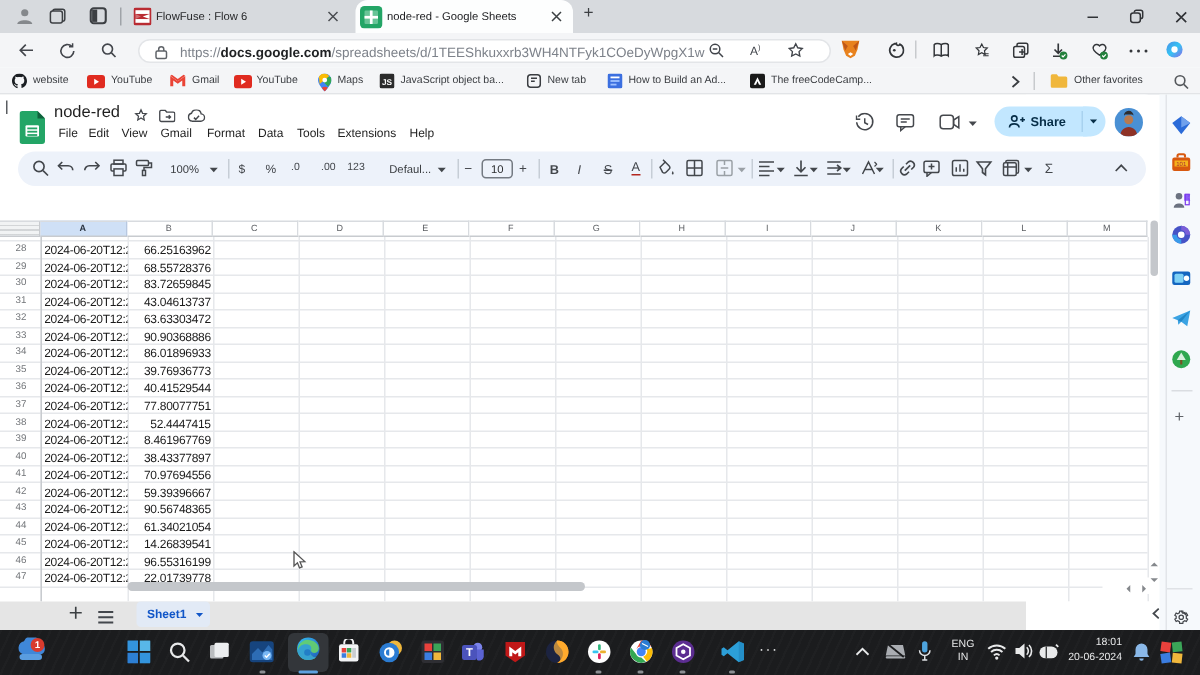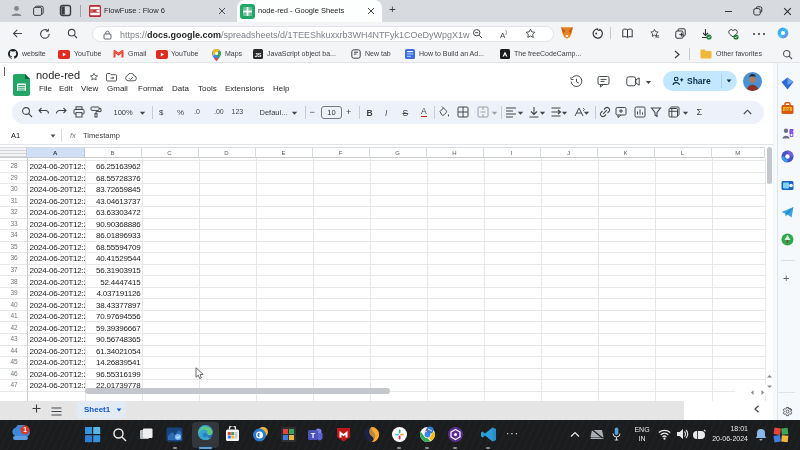--- a/index.html
+++ b/index.html
@@ -37,21 +37,21 @@
 #fbar { position:absolute; left:0; top:63px; width:773px; height:19px; background:#fff; border-bottom:1px solid #e1e4e8; }
 
 #grid { position:absolute; left:0; top:82px; width:773px; height:256px; overflow:hidden; }
 .colhead { position:absolute; top:2px; height:10.5px; background:#fff; border-right:1px solid #d8dbdf; border-bottom:1px solid #c8cbcf; font-size:6px; color:#5b5e62; text-align:center; line-height:11.5px; }
 .rowline { position:absolute; left:0; width:765px; height:1px; background:#e6e8eb; }
 .colline { position:absolute; top:12.5px; width:1px; height:243px; background:#e6e8eb; }
 .rownum { position:absolute; left:0; width:28px; font-size:6.5px; color:#717478; text-align:center; }
 .ca { position:absolute; left:29.5px; width:55px; font-size:8px; color:#1b1b1b; white-space:nowrap; overflow:hidden; letter-spacing:-0.2px; }
 .cb { position:absolute; left:84.5px; width:56px; font-size:8px; color:#1b1b1b; text-align:right; letter-spacing:-0.2px; }
 
-#footer { position:absolute; left:0; top:338px; width:773px; height:19px;padding-left:11px; }
+#footer { position:absolute; left:14px; top:338px; width:773px; height:19px;padding-left:11px; }
 
 #sidestrip { position:absolute; left:773px; top:0; width:27px; height:357px; background:#f6f9fc; }
 .si { position:absolute; left:8px; width:13px; height:13px; }
 
 #taskbar { left:0; top:420px; width:800px; height:30px; background:#1b1c1e; background-image:repeating-linear-gradient(115deg, rgba(255,255,255,0.018) 0 1.5px, rgba(0,0,0,0) 1.5px 6px); }
 .tk { position:absolute; top:6px; width:17px; height:17px; border-radius:3px; }
 .tray { position:absolute; color:#e8e9ea; font-size:7px; }
 </style>
 </head>
 <body>
@@ -429,29 +429,20 @@
         <rect x="1" y="2.5" width="8.5" height="8.5" rx="1" fill="#edf2fa"></rect>
         <path d="M1 5.3 h8.5 M3.8 2.5 v8.5"></path>
       </svg>
     <svg class="ti" style="left:669.5px;top:10px" width="7" height="5" viewBox="0 0 7 5">
         <path d="M0.8 0.8 L3.5 3.8 L6.2 0.8z" fill="#43474c"></path>
       </svg>
     <span class="ti" style="left:684.5px;font-size:9px;top:5.5px">Σ</span>
     <svg class="ti" style="left:731px;top:8px" width="9" height="6" viewBox="0 0 9 6">
         <path d="M0.8 5 L4.5 1.2 L8.2 5" fill="none" stroke="#43474c" stroke-width="1.1"></path>
       </svg>
-  </div>
-  <div id="fbar">
-    <span class="abs" style="left:11px;top:5px;font-size:7.5px;color:#202124">A1</span>
-    <svg class="abs" style="left:50px;top:8px" width="6" height="4" viewBox="0 0 6 4">
-        <path d="M0.6 0.6 L3 3.4 L5.4 0.6z" fill="#43474c"></path>
-      </svg>
-    <div class="abs" style="left:61px;top:3px;width:1px;height:13px;background:#d8dbdf"></div>
-    <span class="abs" style="left:70px;top:4.5px;font-size:7.5px;font-style:italic;color:#7a7e84">fx</span>
-    <span class="abs" style="left:83px;top:5px;font-size:7.5px;color:#3c4043">Timestamp</span>
   </div>
   <div id="grid">
     <div class="abs" style="left:0;top:2px;width:27px;height:10.5px;background:#f1f3f4;background-image:repeating-linear-gradient(0deg,rgba(120,125,130,0.25) 0 1px,transparent 1px 3px);border-right:1px solid #c8cbcf;border-bottom:1px solid #c8cbcf;border-top:1px solid #d8dbdf"></div>
     <div class="colhead" style="left:27px;width:57.5px;background:#cfe0f6;color:#2a3340;font-weight:bold;border-right:1px solid #b8c8e0;border-top:1px solid #d8dbdf">A</div>
     <div class="colhead" style="left:84.5px;width:57px;border-top:1px solid #d8dbdf">B</div>
     <div class="colhead" style="left:141.5px;width:57px;border-top:1px solid #d8dbdf">C</div>
     <div class="colhead" style="left:198.5px;width:57px;border-top:1px solid #d8dbdf">D</div>
     <div class="colhead" style="left:255.5px;width:57px;border-top:1px solid #d8dbdf">E</div>
     <div class="colhead" style="left:312.5px;width:57px;border-top:1px solid #d8dbdf">F</div>
     <div class="colhead" style="left:369.5px;width:57px;border-top:1px solid #d8dbdf">G</div>
@@ -512,33 +503,33 @@
     <div class="ca" style="top:63.3px">2024-06-20T12:2</div>
     <div class="cb" style="top:63.3px">63.63303472</div>
     <div class="rownum" style="top:74.9px">33</div>
     <div class="ca" style="top:74.9px">2024-06-20T12:2</div>
     <div class="cb" style="top:74.9px">90.90368886</div>
     <div class="rownum" style="top:86.4px">34</div>
     <div class="ca" style="top:86.4px">2024-06-20T12:2</div>
     <div class="cb" style="top:86.4px">86.01896933</div>
     <div class="rownum" style="top:97.9px">35</div>
     <div class="ca" style="top:97.9px">2024-06-20T12:2</div>
-    <div class="cb" style="top:97.9px">68.55594709</div>
+    <div class="cb" style="top:97.9px">39.76936773</div>
     <div class="rownum" style="top:109.4px">36</div>
     <div class="ca" style="top:109.4px">2024-06-20T12:2</div>
     <div class="cb" style="top:109.4px">40.41529544</div>
     <div class="rownum" style="top:121.0px">37</div>
     <div class="ca" style="top:121.0px">2024-06-20T12:2</div>
-    <div class="cb" style="top:121.0px">56.31903915</div>
+    <div class="cb" style="top:121.0px">77.80077751</div>
     <div class="rownum" style="top:132.5px">38</div>
     <div class="ca" style="top:132.5px">2024-06-20T12:2</div>
     <div class="cb" style="top:132.5px">52.4447415</div>
     <div class="rownum" style="top:144.0px">39</div>
     <div class="ca" style="top:144.0px">2024-06-20T12:2</div>
-    <div class="cb" style="top:144.0px">4.037191126</div>
+    <div class="cb" style="top:144.0px">8.461967769</div>
     <div class="rownum" style="top:155.6px">40</div>
     <div class="ca" style="top:155.6px">2024-06-20T12:2</div>
     <div class="cb" style="top:155.6px">38.43377897</div>
     <div class="rownum" style="top:167.1px">41</div>
     <div class="ca" style="top:167.1px">2024-06-20T12:2</div>
     <div class="cb" style="top:167.1px">70.97694556</div>
     <div class="rownum" style="top:178.6px">42</div>
     <div class="ca" style="top:178.6px">2024-06-20T12:2</div>
     <div class="cb" style="top:178.6px">59.39396667</div>
     <div class="rownum" style="top:190.1px">43</div>

